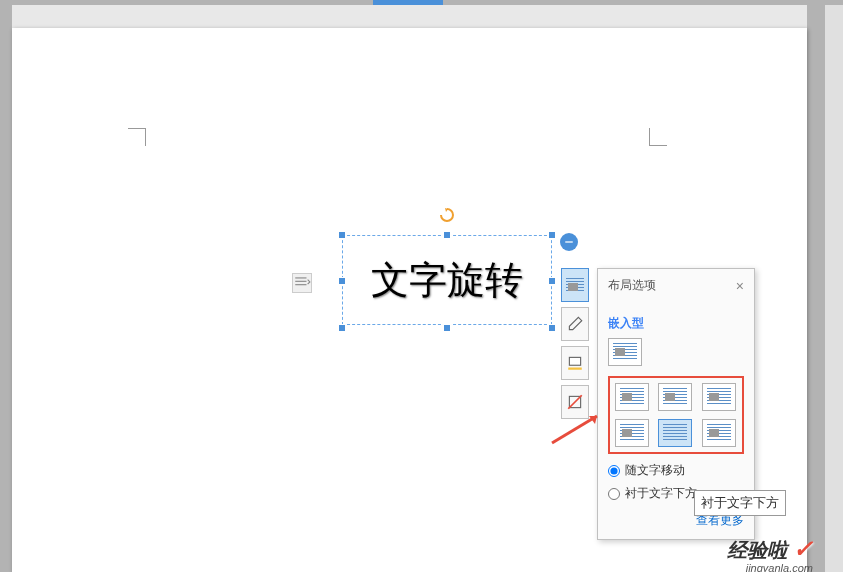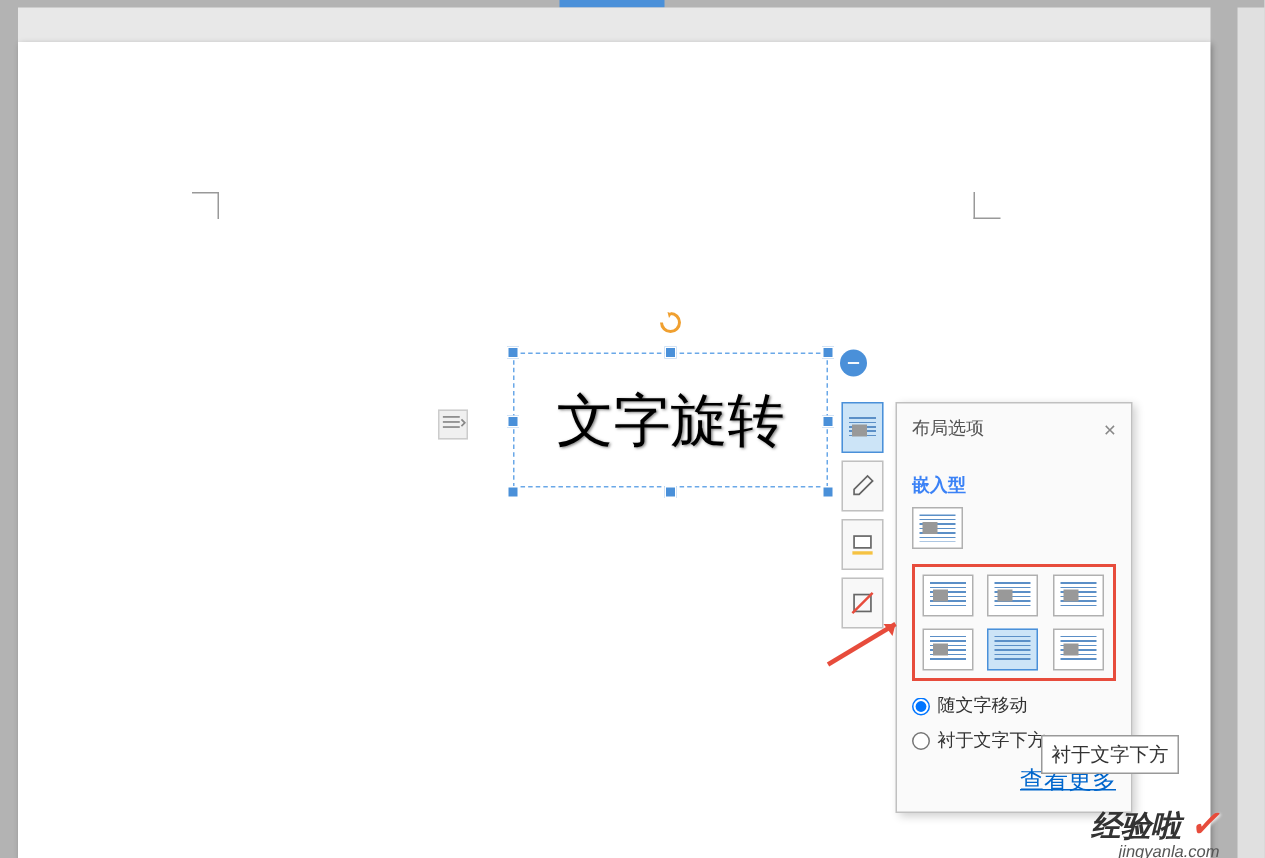--- a/index.html
+++ b/index.html
@@ -281,23 +281,22 @@
       margin-bottom: 6px;
       font-size: 12px;
       color: #333;
     }
     .radio-item input { width: 12px; height: 12px; }
     .see-more {
       text-align: right;
       margin-top: 8px;
     }
     .see-more a {
-      font-size: 16px;
+      font-size: 12px;
       color: #0066cc;
-      text-decoration: underline;
       cursor: pointer;
     }
     .tooltip {
       position: absolute;
       top: 462px;
       left: 682px;
       background: #fff;
       border: 1px solid #999;
       padding: 3px 6px;
       font-size: 13px;

